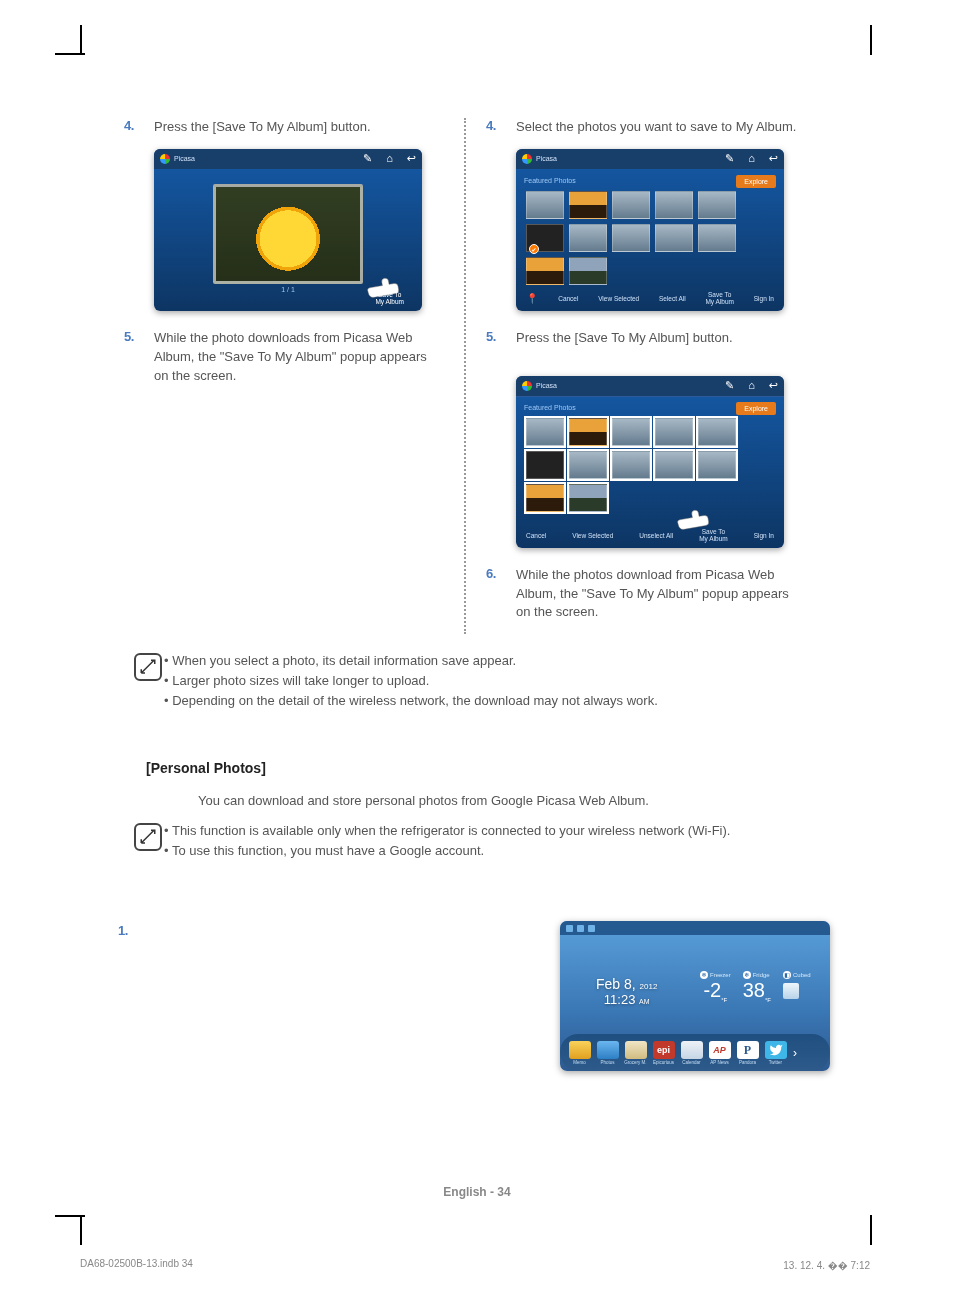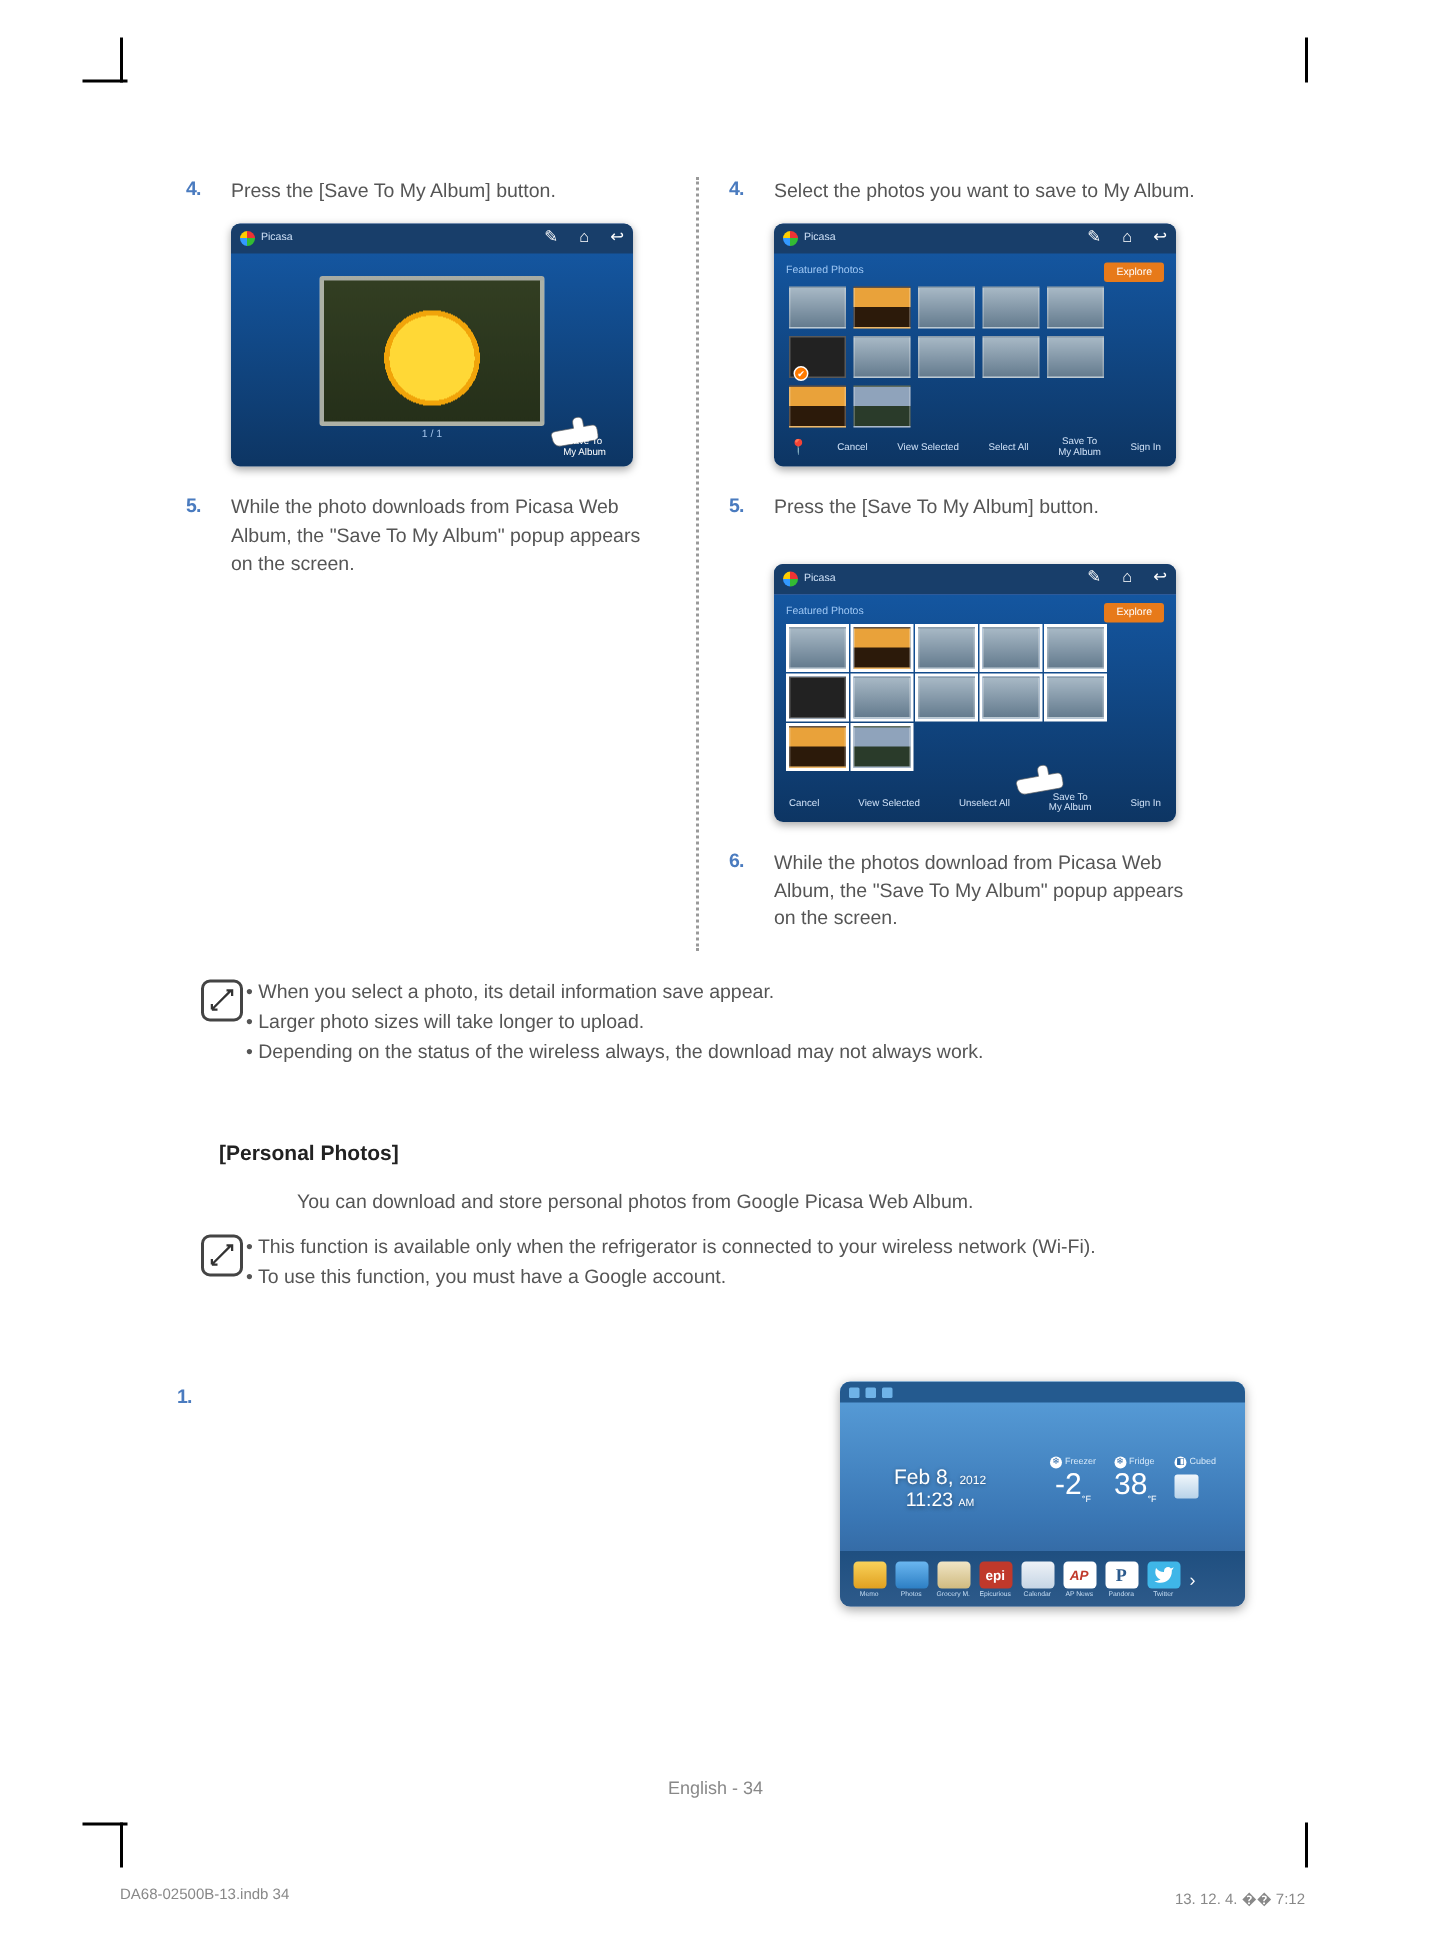--- a/index.html
+++ b/index.html
@@ -69,27 +69,27 @@
   .hs-clock .date small{font-size:8px;}
   .hs-clock .time{font-size:13px;font-weight:300;}
   .hs-clock .time small{font-size:7px;}
   .hs-temps { position:absolute; left:140px; top:50px; display:flex; gap:12px; color:#fff;}
   .hs-temps .t { text-align:center;}
   .hs-temps .lbl{ display:flex; align-items:center; gap:2px; font-size:6px;color:#d5e8f9;}
   .hs-temps .lbl .dot{width:8px;height:8px;border-radius:50%;background:#fff;color:#2d6aa8;font-size:6px;line-height:8px;text-align:center;}
   .hs-temps .val{font-size:20px;font-weight:300;}
   .hs-temps .val sub{font-size:6px;}
   .hs-temps .cube{width:16px;height:16px;margin-top:4px;background:linear-gradient(#f0f6fb,#b8d3e9);border-radius:2px;}
-  .hs-dock{ position:absolute; bottom:0;left:0;width:100%;height:37px; background:linear-gradient(#1f4f80,#2d5a8a); display:flex; align-items:center; padding:0 7px; gap:3px;}
+  .hs-dock{ position:absolute; bottom:0;left:0;width:100%;height:37px; background:linear-gradient(#1f4f80,#2d5a8a); display:flex; align-items:center; padding:0 7px; gap:3px;border-radius:18px;}
   .app{ width:25px; text-align:center;}
   .app .ic{width:22px;height:18px;border-radius:3px;margin:0 auto;}
   .app .nm{font-size:4.5px;color:#c6def5;margin-top:1px; white-space:nowrap; overflow:hidden;}
   .arrow-dock{color:#fff;font-size:12px;margin-left:2px;}
 
-  .footer-page{position:absolute; left:0; top:1185px; width:954px; text-align:center; font-size:12px; color:#888;}
+  .footer-page{position:absolute; left:0; top:1185px; width:954px; text-align:center; font-size:12px; color:#888;font-weight:bold;}
   .indb{position:absolute; left:80px; top:1258px; font-size:10px; color:#888;}
   .tstamp{position:absolute; right:84px; top:1258px; font-size:10px; color:#888;}
 </style>
 </head>
 <body>
 <div class="page">
 
 <div class="crops crop-top"></div>
 <div class="crops crop-top-h"></div>
 <div class="crops crop-right-top"></div>
@@ -233,21 +233,21 @@
   <div class="icon">
     <div class="noteicon">
           <svg viewBox="0 0 24 24">
             <path fill="none" stroke="#333" stroke-width="2" d="M3 20 L20 3 M16 3 L21 3 L21 8 M3 20 L3 15 M3 20 L8 20"></path>
           </svg>
         </div>
   </div>
   <ul>
     <li>When you select a photo, its detail information save appear.</li>
     <li>Larger photo sizes will take longer to upload.</li>
-    <li>Depending on the status of the wireless always, the download may not always work.</li>
+    <li>Depending on the detail of the wireless network, the download may not always work.</li>
   </ul>
 </div>
 
 <div class="section-h" style="top:760px;">[Personal Photos]</div>
 <div class="intro-p" style="top:793px;">You can download and store personal photos from Google Picasa Web Album.</div>
 
 <div class="notebox" style="top:821px;">
   <div class="icon">
     <div class="noteicon">
           <svg viewBox="0 0 24 24">

